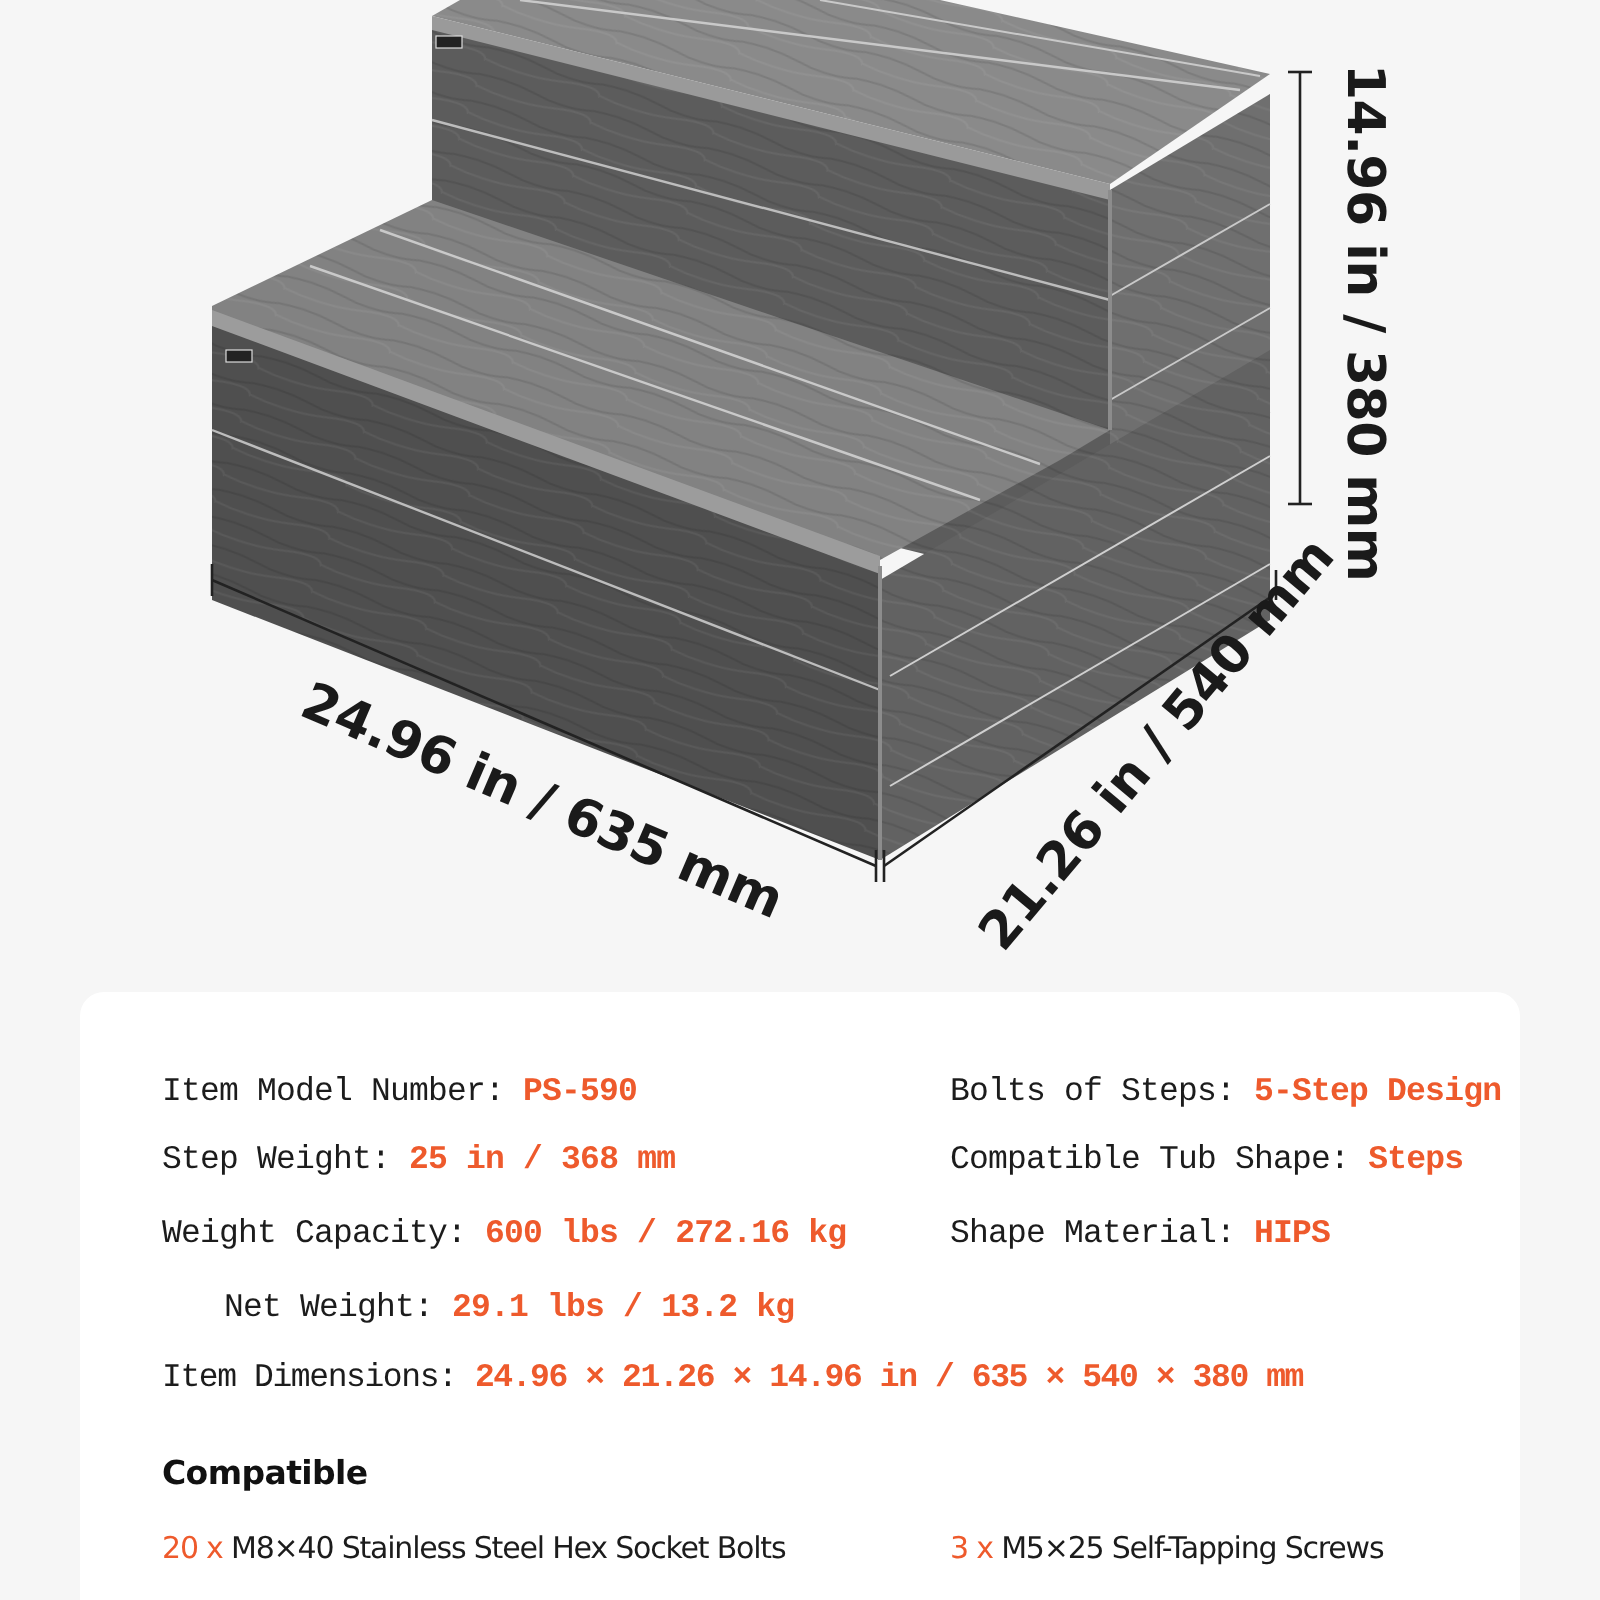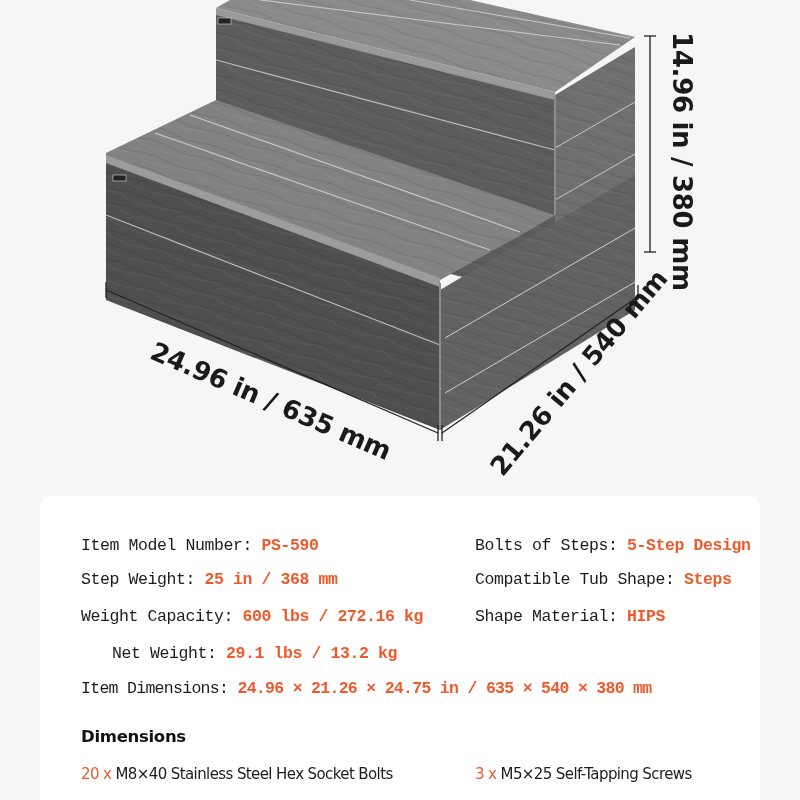--- a/index.html
+++ b/index.html
@@ -127,24 +127,24 @@
 <div class="spec" style="left:475px; top:607px;">
   <span>Shape Material:</span>
   <span class="val">HIPS</span>
 </div>
 <div class="spec" style="left:81px; top:644px;margin-left:31px;">
   <span>Net Weight:</span>
   <span class="val">29.1 lbs / 13.2 kg</span>
 </div>
 <div class="spec" style="left:81px; top:679px; letter-spacing:-0.7px;">
   <span>Item Dimensions:</span>
-  <span class="val">24.96 × 21.26 × 24.75 in / 635 × 540 × 380 mm</span>
+  <span class="val">24.96 × 21.26 × 14.96 in / 635 × 540 × 380 mm</span>
 </div>
 
-<div class="acc-title">Dimensions</div>
+<div class="acc-title">Compatible</div>
 <div class="acc" style="left:81px;text-align:center;">
   <span class="qty">20 x</span>
   <span>M8×40 Stainless Steel Hex Socket Bolts</span>
 </div>
 <div class="acc" style="left:475px;">
   <span class="qty">3 x</span>
   <span>M5×25 Self-Tapping Screws</span>
 </div>
 
 </body></html>

